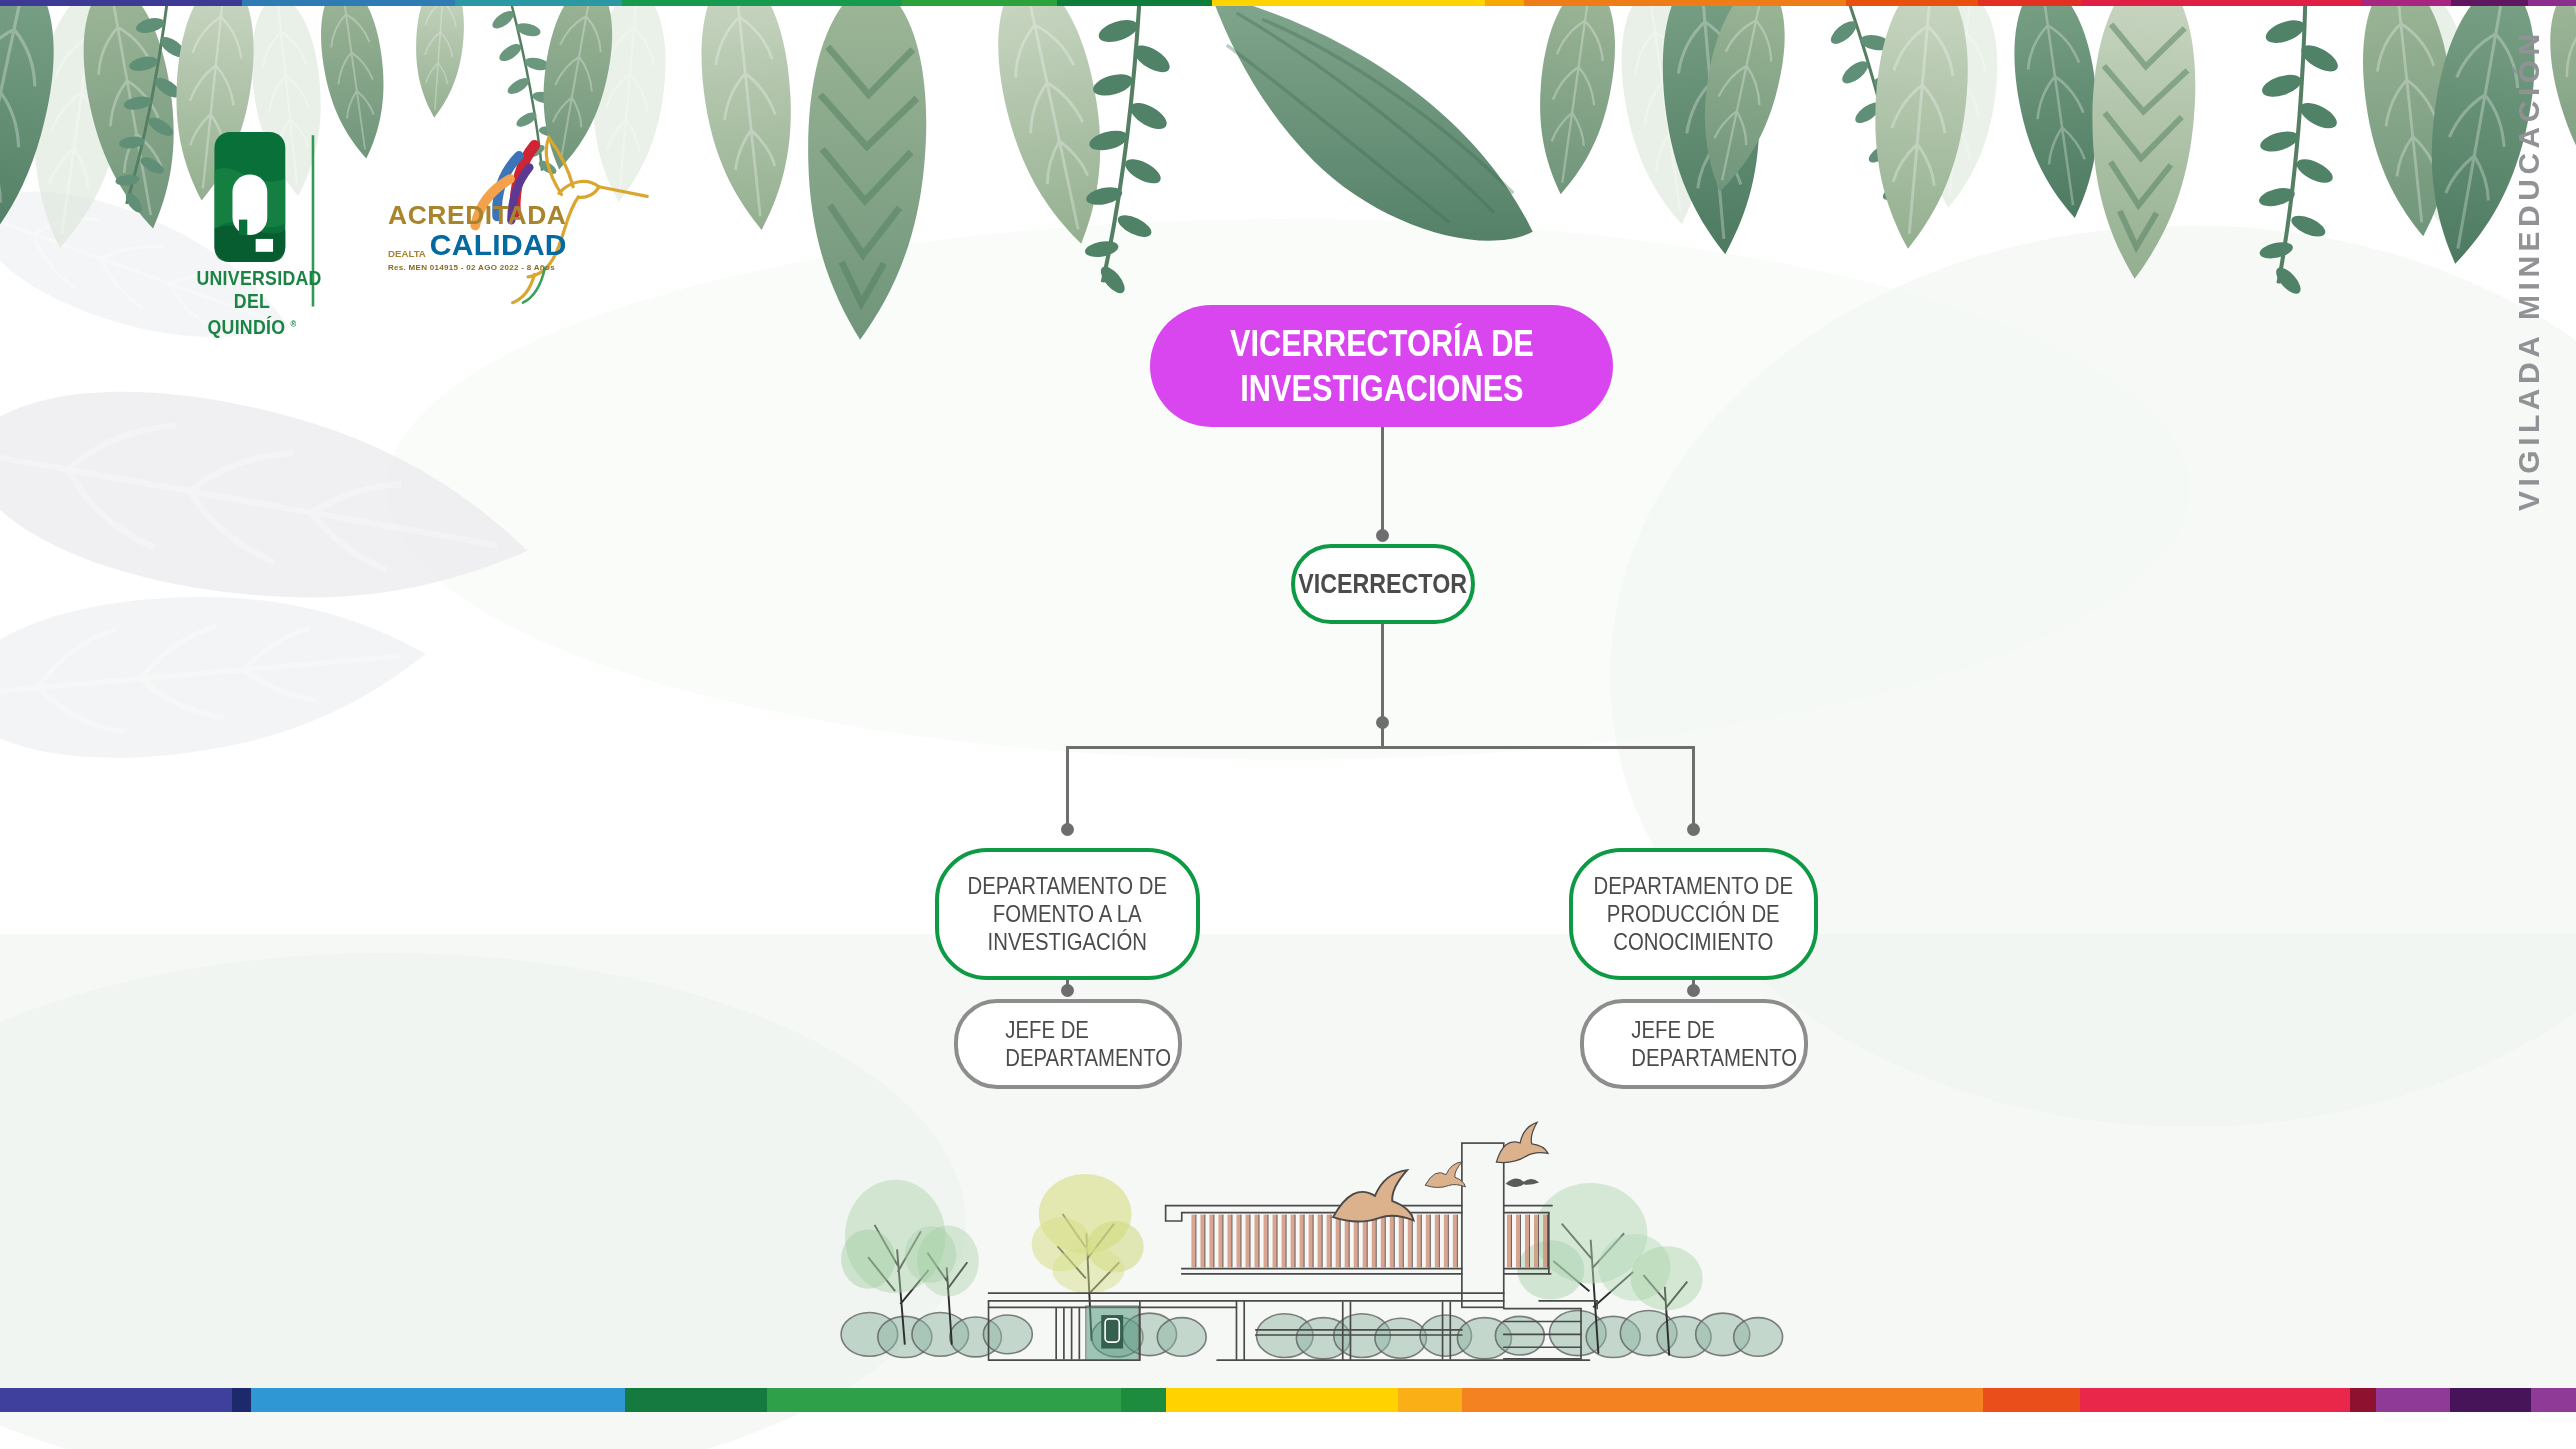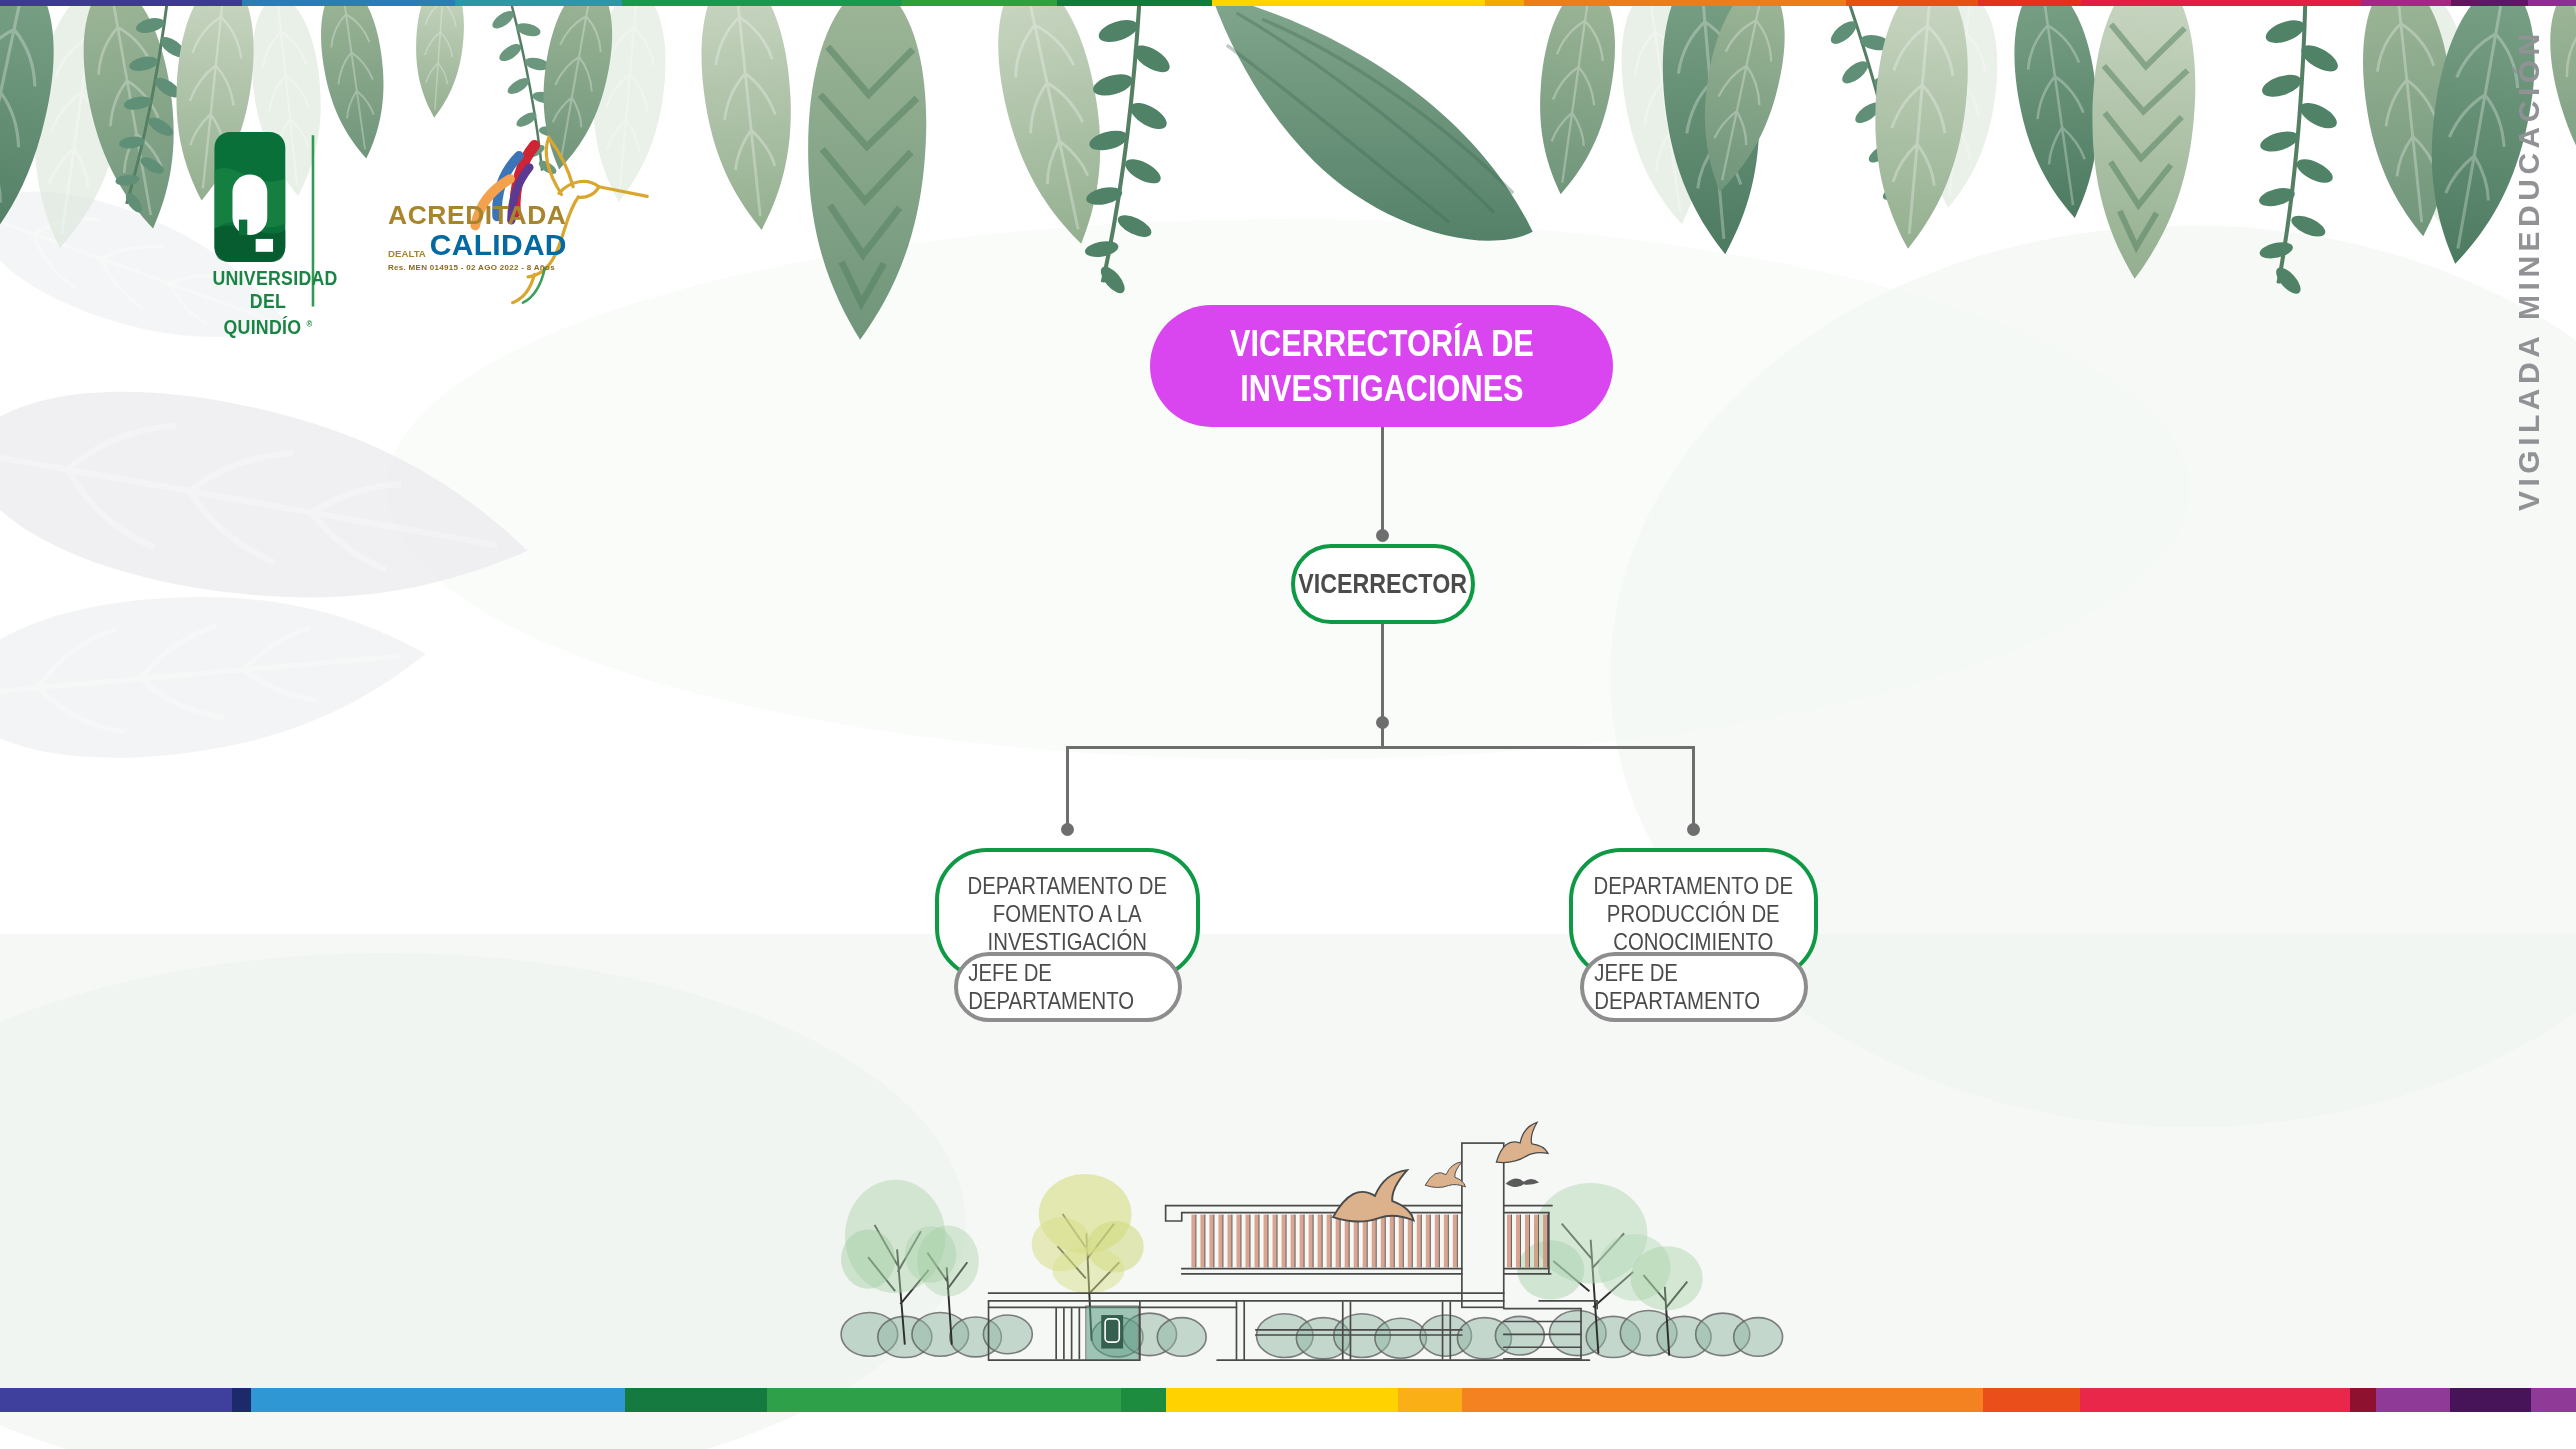--- a/index.html
+++ b/index.html
@@ -10,21 +10,21 @@
   }
   
   .stripe{position:absolute;left:0;width:2576px;display:flex;z-index:6;}
   .stripe-top{top:0;height:5.8px;}
   .stripe-bottom{top:1388px;height:24px;}
   .stripe > div{height:100%;}
   
   #art{position:absolute;left:0;top:0;z-index:1;}
   
   .wordmark{
-    position:absolute;left:207px;top:267px;width:122px;text-align:center;z-index:10;
+    position:absolute;left:191px;top:267px;width:122px;text-align:center;z-index:10;
     color:#1b8445;font-weight:bold;line-height:23px;font-size:19.3px;letter-spacing:0.3px;
   }
   .wordmark .cond{transform:scaleX(.92);}
   .wordmark sup{font-size:8.4px;}
   .accred{position:absolute;left:388px;top:200px;z-index:10;color:#a8842c;}
   .accred .l1{font-size:26.4px;font-weight:bold;letter-spacing:0.6px;}
   .accred .row2{display:flex;align-items:flex-end;margin-top:1.3px;}
   .accred .dealta{display:flex;font-size:9.7px;font-weight:bold;line-height:9.7px;color:#a8842c;margin-right:3.9px;}
   .accred .calidad{font-size:30px;font-weight:bold;line-height:26px;color:#0369a1;letter-spacing:0.3px;}
   .accred .res{margin-top:5.2px;font-size:8px;font-weight:bold;color:#8a6a20;letter-spacing:0.3px;}
@@ -42,22 +42,22 @@
     background:#d946ef;color:#ffffff;font-size:37px;font-weight:bold;line-height:45px;
   }
   .node-vicerrector{
     left:1291px;top:544px;width:184px;height:80px;border-radius:40px;
     border:4.5px solid #0e9a45;font-size:28px;line-height:30px;font-weight:bold;
   }
   .node-dept{height:132px;top:848px;border-radius:52px;border:4.5px solid #0e9a45;
     font-size:24.5px;line-height:28px;}
   .node-dept-left{left:935px;width:265px;}
   .node-dept-right{left:1569px;width:249px;}
-  .node-jefe{top:952px;width:228px;height:70px;border-radius:43px;border:4.5px solid #8d8d8d;
-    font-size:24.5px;line-height:28px;justify-content:flex-end;text-align:left;}
+  .node-jefe{top:999px;width:228px;height:90px;border-radius:43px;border:4.5px solid #8d8d8d;
+    font-size:24.5px;line-height:28px;justify-content:flex-start;text-align:left;}
   .node-jefe .cond{transform-origin:left center;padding-left:57px;}
   .node-jefe-left{left:954px;}
   .node-jefe-right{left:1580px;}
   .conn{position:absolute;background:#6e6e6e;z-index:9;}
   .dot{position:absolute;width:13px;height:13px;border-radius:50%;background:#6e6e6e;z-index:9;}
 </style>
 </head>
 <body>
 
 <svg id="art" width="2576" height="1449" viewBox="0 0 4000 2250" aria-hidden="true">

